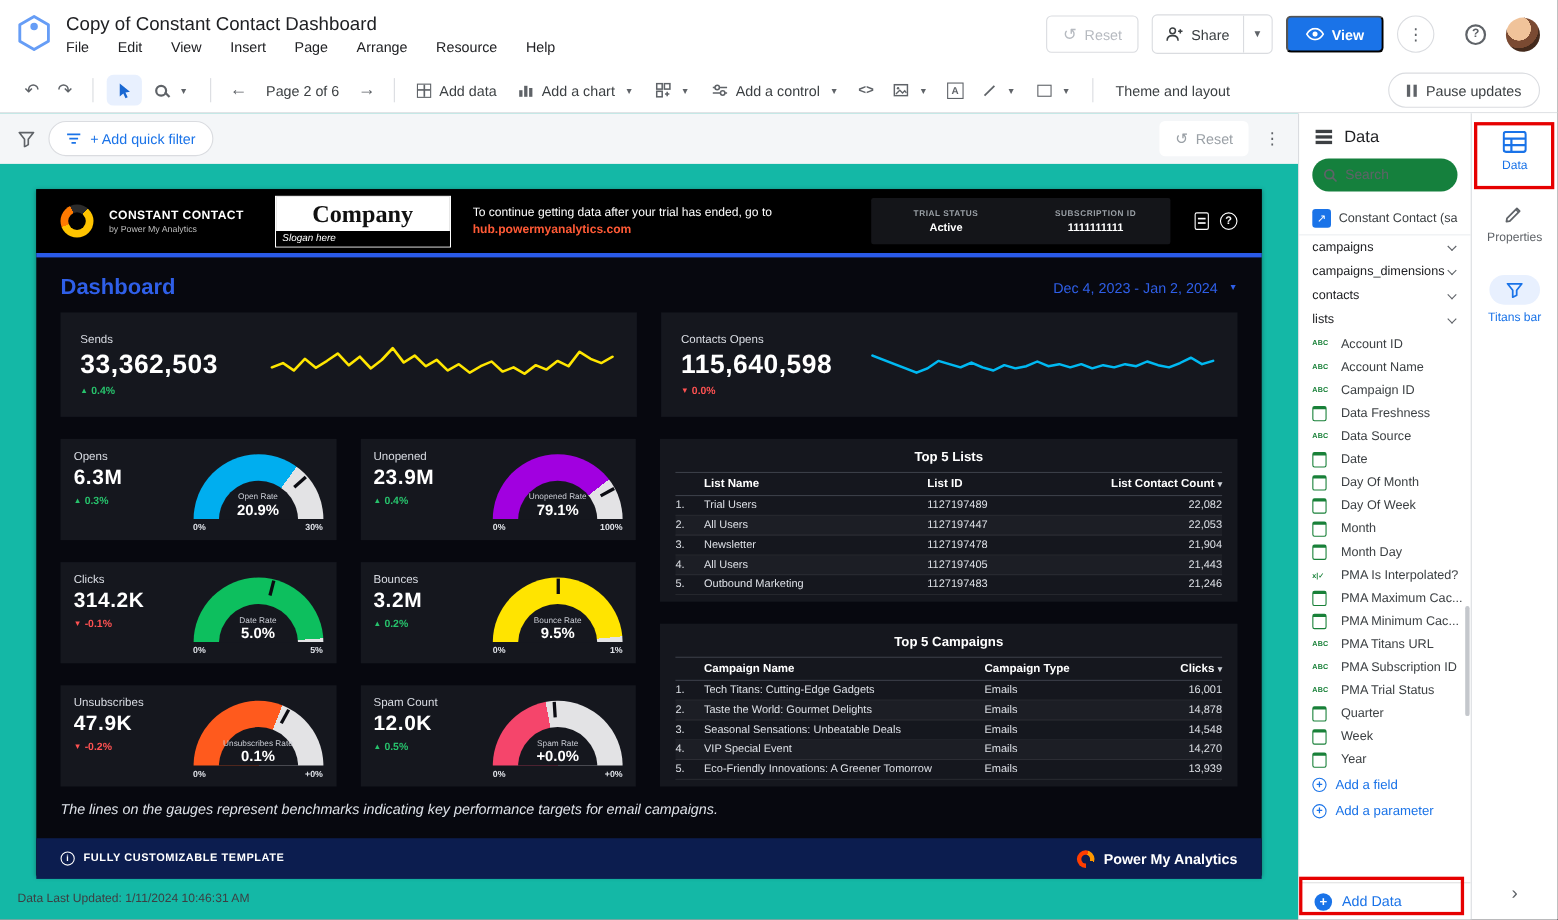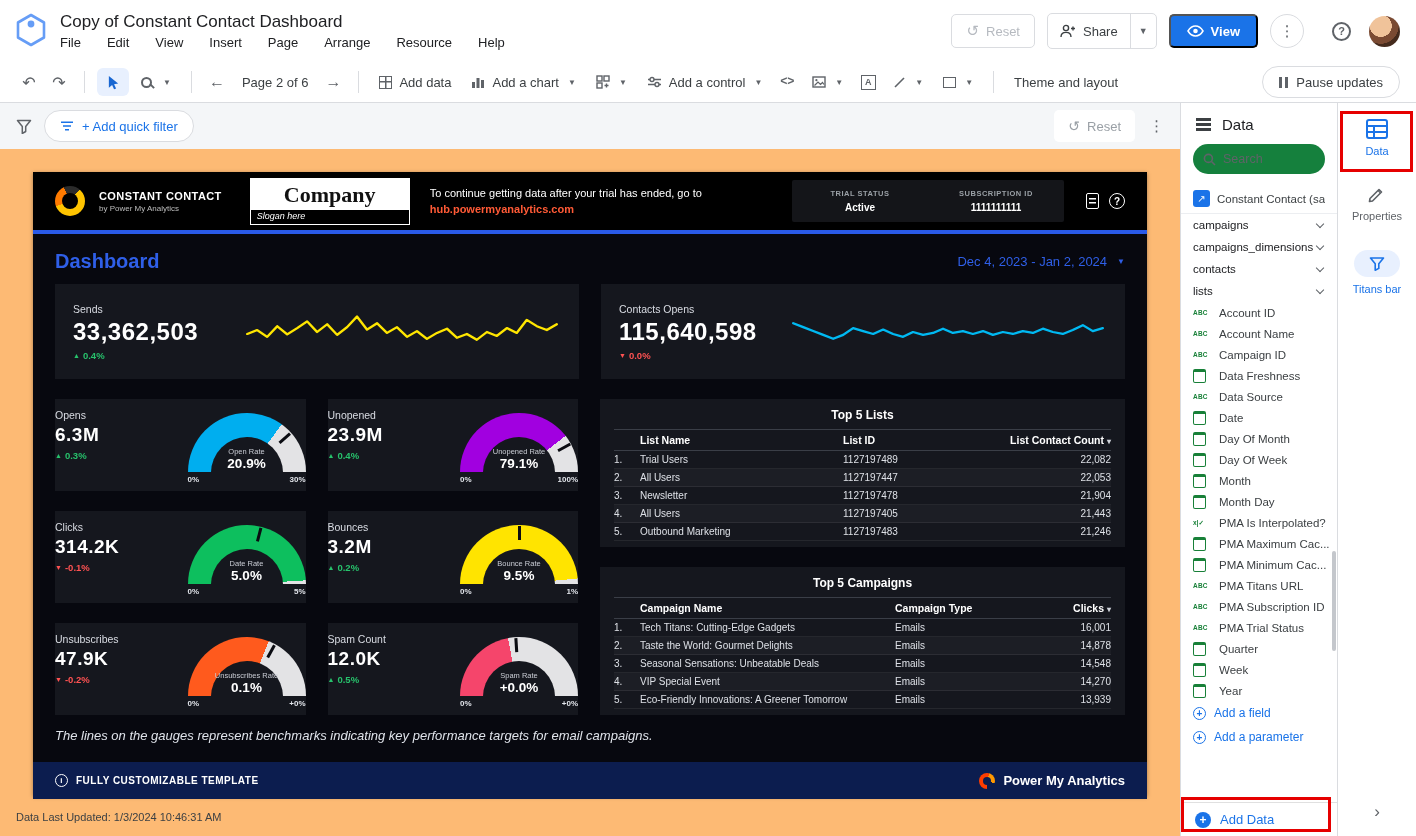--- a/index.html
+++ b/index.html
@@ -38,21 +38,21 @@
       linear-gradient(#5f6368,#5f6368) center/100% 1.5px no-repeat,
       linear-gradient(#5f6368,#5f6368) center/1.5px 100% no-repeat}
   .embed-ic{font-family:"Liberation Mono",monospace;font-size:12px;font-weight:700;color:#5f6368}
   .texttool-ic{width:15px;height:15px;border:1.5px solid #5f6368;display:flex;align-items:center;justify-content:center;font-size:9px;font-weight:700;color:#5f6368}
   .rect-ic{width:13px;height:11px;border:1.5px solid #5f6368}
   .pause-pill{margin-left:auto;display:flex;align-items:center;gap:8px;height:32px;padding:0 16px;border:1px solid #dadce0;border-radius:17px;font-size:13px;color:#3c4043}
   .pause-ic{width:9px;height:11px;border-left:3px solid #5f6368;border-right:3px solid #5f6368}
 
   
   .main{display:flex;height:733px}
-  .canvas-col{width:1180px;background:#fdba74;display:flex;flex-direction:column}
+  .canvas-col{width:1180px;background:#14b8a6;display:flex;flex-direction:column}
   .filterbar{height:46px;display:flex;align-items:center;padding:0 16px;gap:12px;background:#f4f6f8}
   .chip{display:flex;align-items:center;gap:8px;height:32px;padding:0 15px;background:#fff;border:1px solid #dadce0;border-radius:17px;font-size:13px;color:#1a73e8;font-weight:500}
   .fb-right{margin-left:auto;display:flex;align-items:center;gap:14px}
   .fb-reset{display:flex;align-items:center;gap:7px;background:#fff;border-radius:5px;height:32px;padding:0 14px;color:#9aa0a6;font-size:13px}
   .canvas{flex:1;padding:23px 33px 0}
   .statusbar{height:39px;display:flex;align-items:center;padding-left:16px;font-size:11px;color:#3c4043}
 
   
   .dashboard{width:1114px;height:624px;background:#07080f;box-shadow:0 1px 4px rgba(0,0,0,.35);display:flex;flex-direction:column}
   .dash-header{height:58px;background:#000;display:flex;align-items:center;padding:0 22px;gap:14px;flex:none}
@@ -86,21 +86,21 @@
   .sc-info{flex:0 0 158px}
   .sc-label{font-size:10.5px;color:#d9dce3}
   .sc-value{font-size:24px;font-weight:700;color:#fff;letter-spacing:.5px;margin-top:3px}
   .delta{font-size:9.5px;font-weight:700;margin-top:4px;display:flex;align-items:center;gap:3px}
   .delta::before{font-size:7px}
   .delta.up{color:#27c26c}.delta.up::before{content:"▲"}
   .delta.down{color:#ff5252}.delta.down::before{content:"▼"}
   .sparkline{flex:1;height:56px}
   .row2{display:flex;gap:22px;margin-top:20px;flex:1}
   .left-col{width:523px;display:grid;grid-template-columns:1fr 1fr;gap:20px 22px}
-  .gauge-card{padding:10px 0 6px;display:flex;justify-content:space-between}
+  .gauge-card{padding:10px 12px 6px;display:flex;justify-content:space-between}
   .gauge-card .sc-value{font-size:19px}
   .gauge-wrap{width:118px;flex:none;padding-top:4px}
   .gauge-arc{position:relative;width:118px;height:59px;border-radius:118px 118px 0 0;overflow:hidden;
      background:conic-gradient(from 270deg at 50% 100%,var(--c,#0af) 0 var(--f,35%),#e3e3e5 var(--f,35%) 50%,transparent 50%)}
   .gauge-arc::after{content:"";position:absolute;left:50%;bottom:-1px;transform:translateX(-50%);width:72px;height:36px;border-radius:72px 72px 0 0;background:#15171e}
   .gauge-tick{position:absolute;left:50%;bottom:0;width:3px;height:59px;margin-left:-1.5px;transform-origin:50% 100%;transform:rotate(var(--b,0deg));z-index:2}
   .gauge-tick::before{content:"";position:absolute;top:1px;left:0;width:3px;height:14px;background:#0b0c12}
   .gauge-center{position:absolute;left:0;right:0;bottom:1px;text-align:center;z-index:3}
   .rate-label{font-size:7.5px;color:#c9ccd4}
   .rate-value{font-size:13.5px;font-weight:700;color:#fff}
@@ -638,21 +638,21 @@
             </div>
             <div class="foot-right">
               <span class="pma-ic"></span>
               <span>Power My Analytics</span>
             </div>
           </div>
         </div>
       </div>
 
       <div class="statusbar">
-        <span>Data Last Updated: 1/3/2024 10:46:31 AM</span>
+        <span>Data Last Updated: 1/11/2024 10:46:31 AM</span>
       </div>
     </div>
 
     <aside class="data-panel">
       <div class="dp-header">
         <svg width="17" height="15" viewBox="0 0 17 15">
           <rect x="1" y="1" width="15" height="3" fill="#3c4043"></rect>
           <rect x="1" y="6" width="15" height="3" fill="#3c4043"></rect>
           <rect x="1" y="11" width="15" height="3" fill="#3c4043"></rect>
         </svg>

